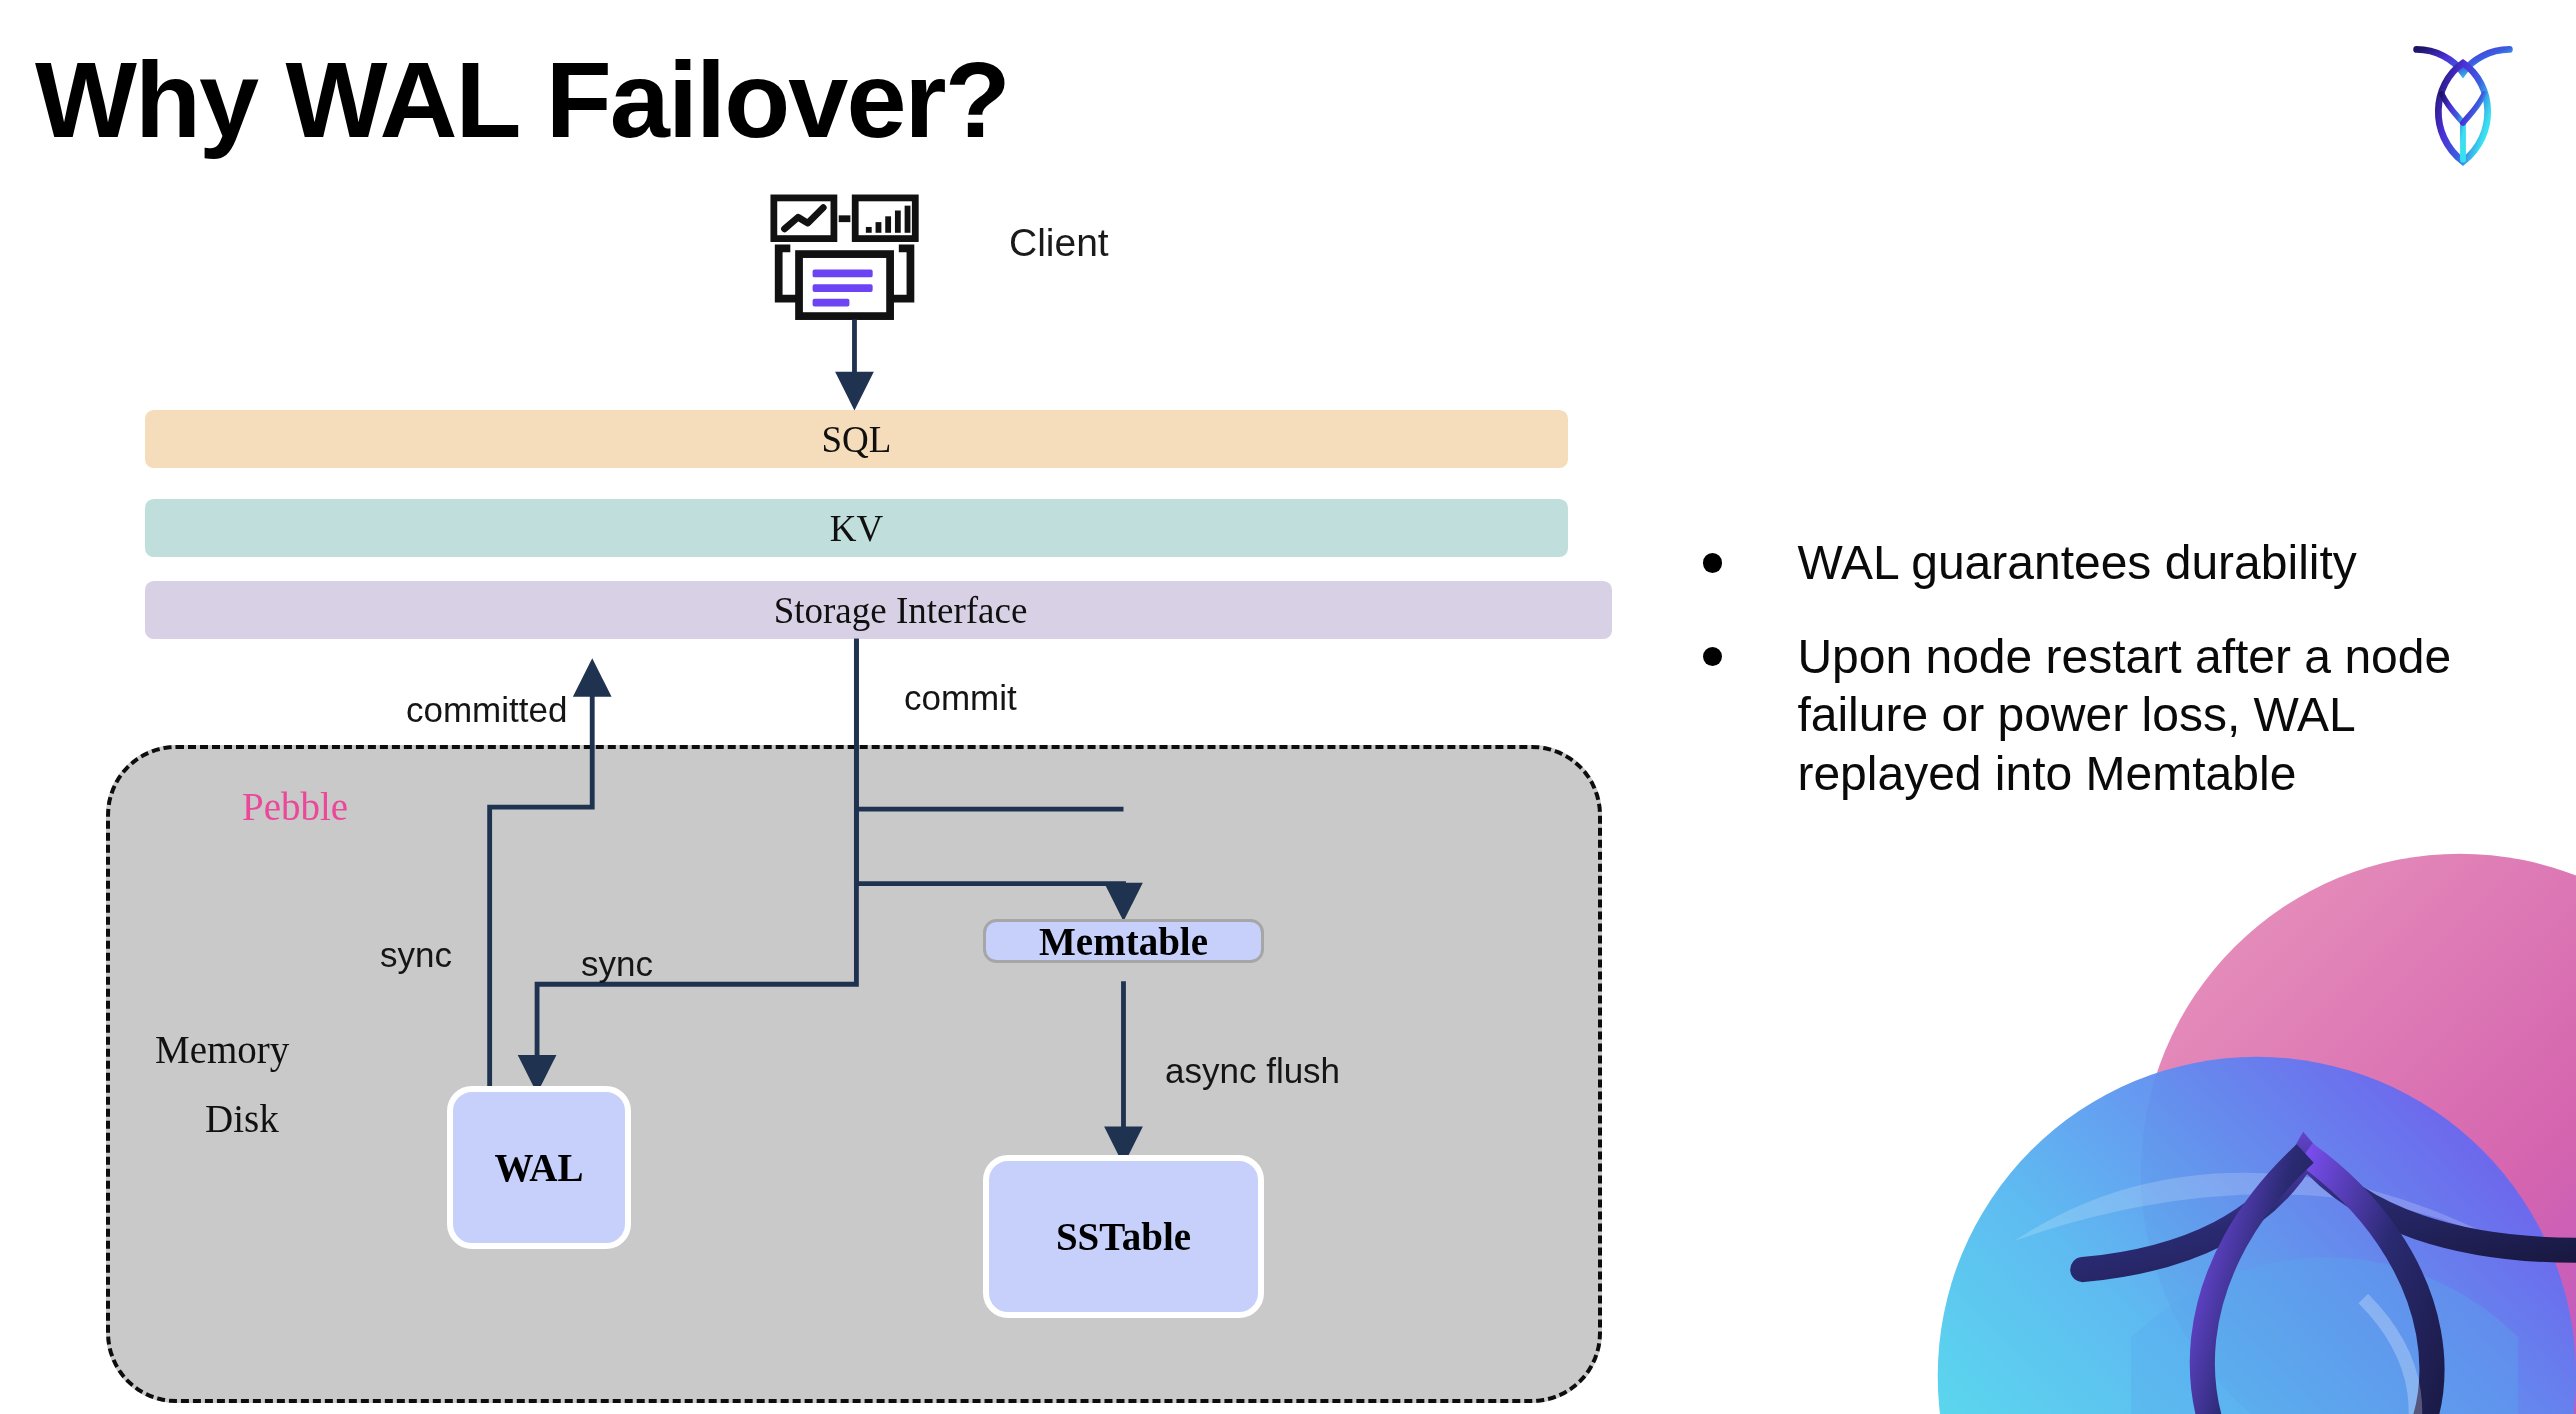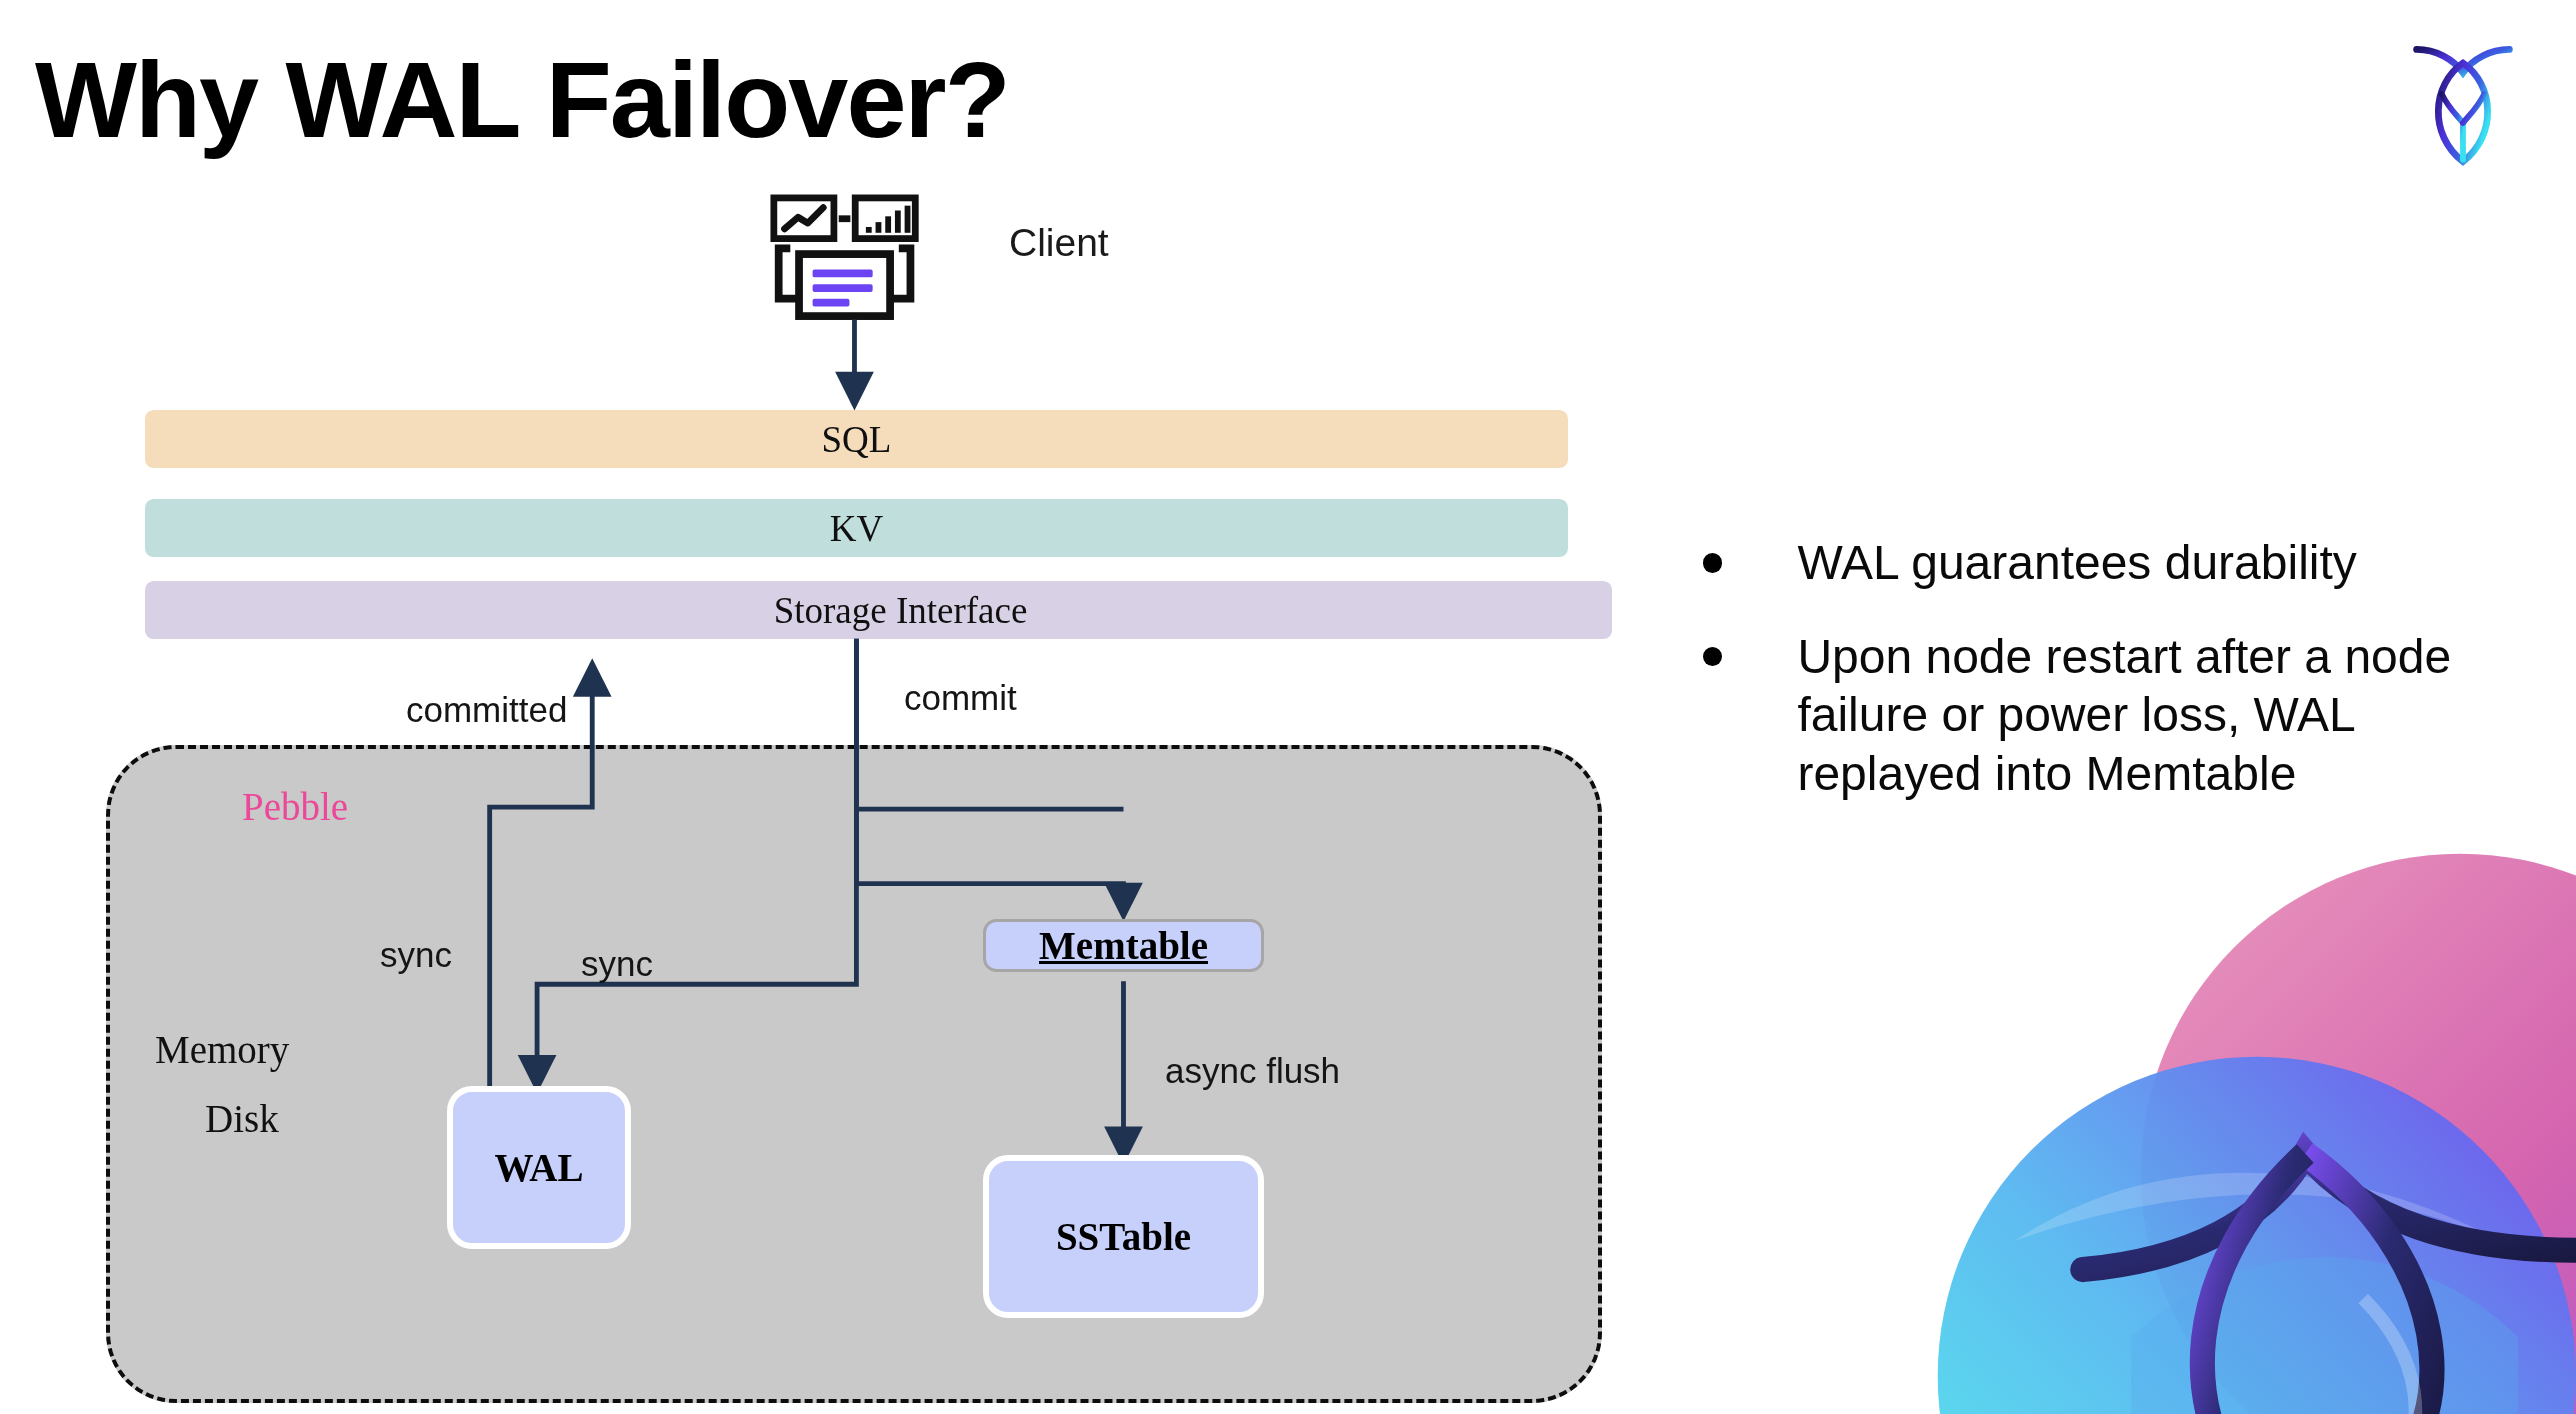--- a/index.html
+++ b/index.html
@@ -134,24 +134,23 @@
     font-family: "Liberation Serif", serif;
     font-weight: bold;
     font-size: 39px;
     color: #000;
     box-sizing: border-box;
   }
   #memtable-box {
     left: 983px;
     top: 919px;
     width: 281px;
-    height: 53px;
+    height: 44px;
     border: 3.9px solid #a6a6a6;
     border-radius: 13.5px;
-    text-decoration: underline;
   }
   #wal-box {
     left: 447px;
     top: 1086px;
     width: 184px;
     height: 163px;
     border: 6.8px solid #ffffff;
     border-radius: 25px;
   }
   #sstable-box {

